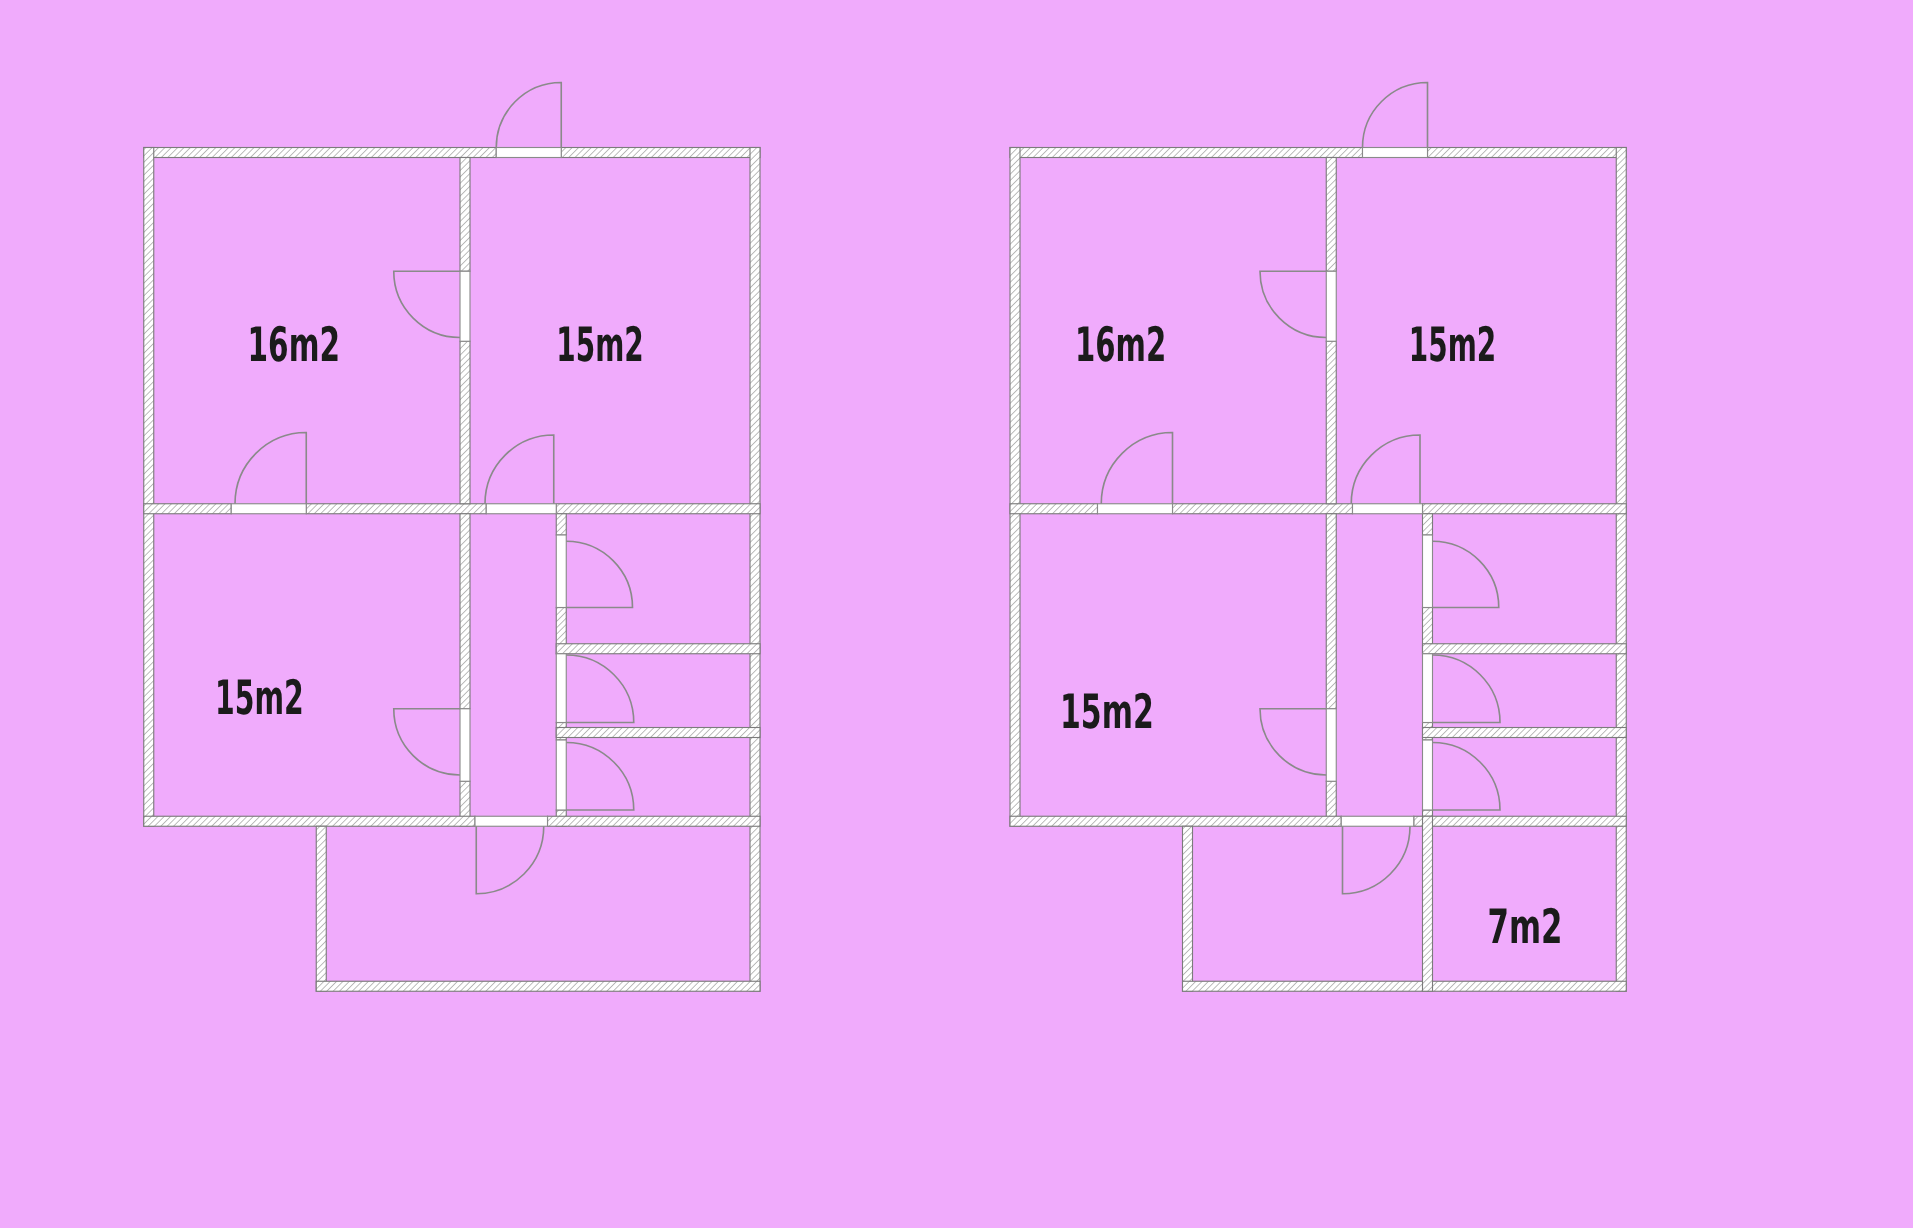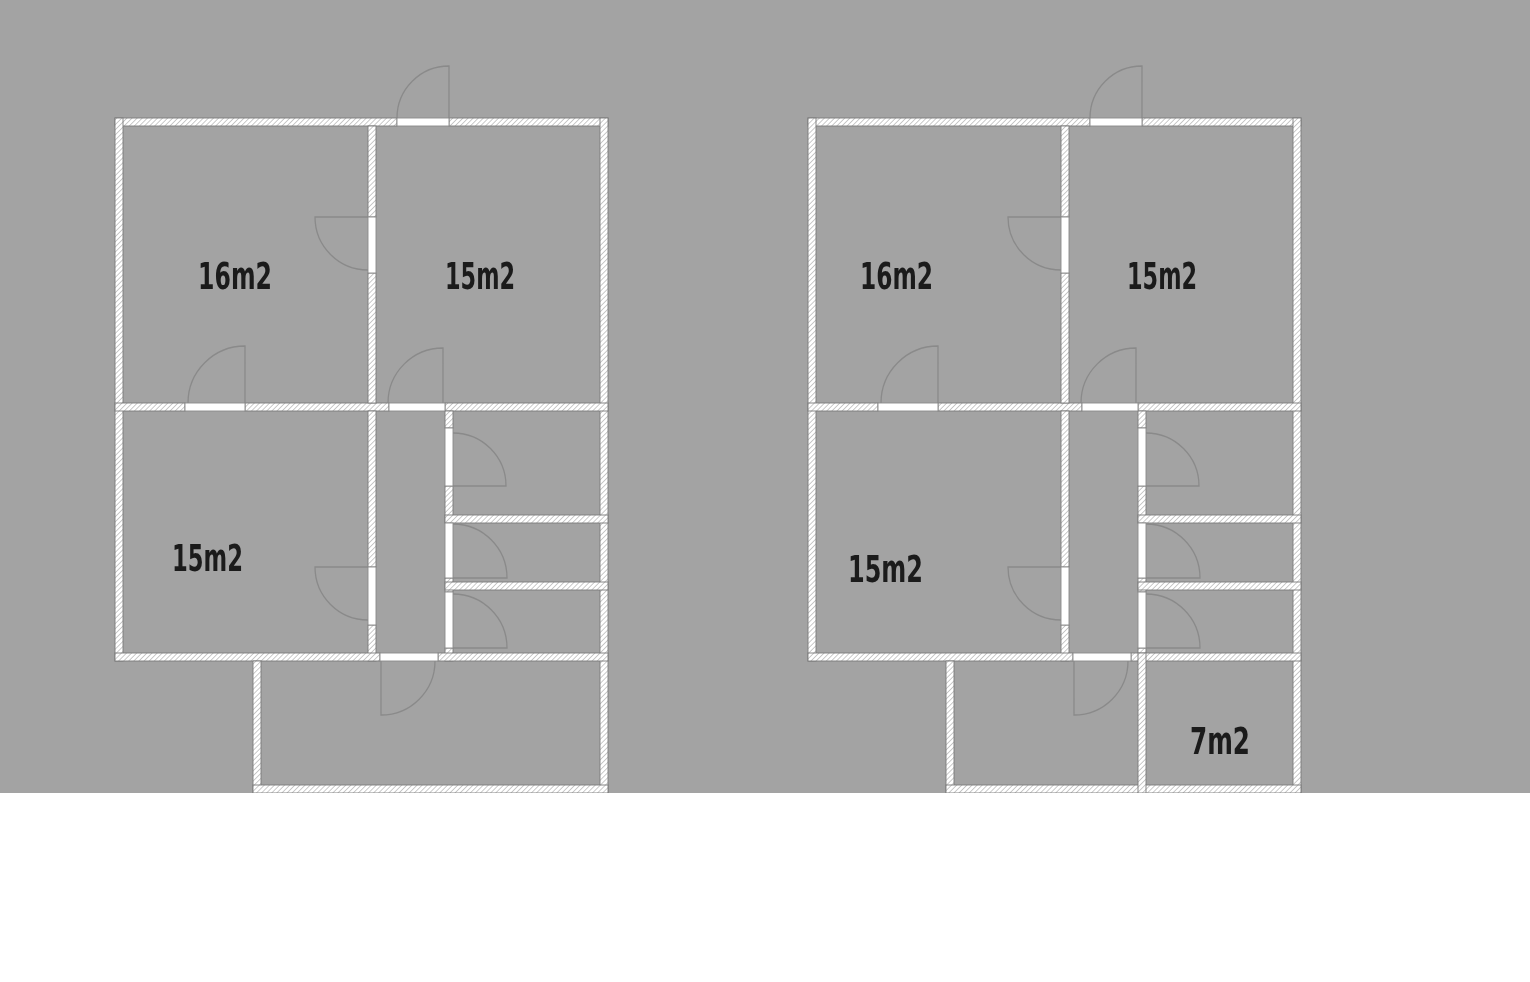--- a/index.html
+++ b/index.html
@@ -3,22 +3,22 @@
 <meta charset="utf-8">
 <style>
   html, body {
     margin: 0;
     padding: 0;
     background: #ffffff;
   }
   #canvas {
     position: relative;
     width: 1530px;
-    height: 793px;
-    background: #a3a3a3;
+    height: 982px;
+    background: #f0abfc;
     overflow: hidden;
   }
   svg { display: block; }
   .wall {
     fill: url(#hatch);
     stroke: #7b7b7b;
     stroke-width: 0.9;
   }
   .threshold {
     fill: #ffffff;

